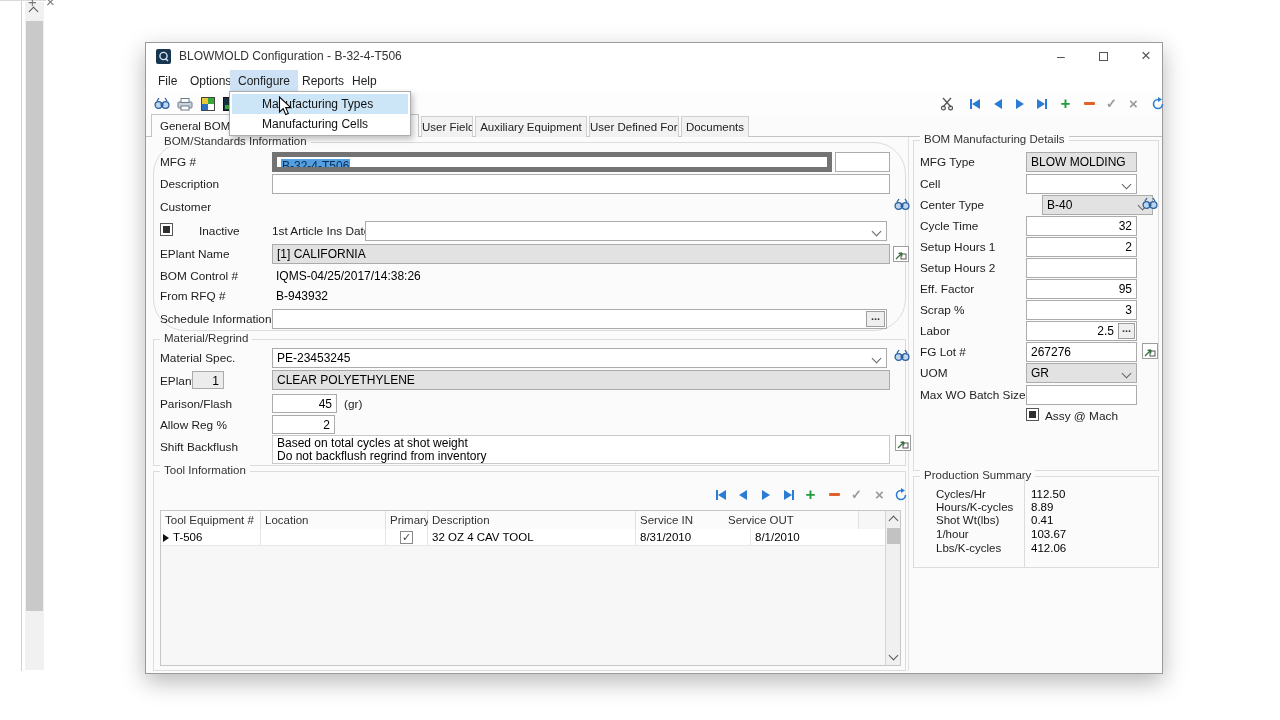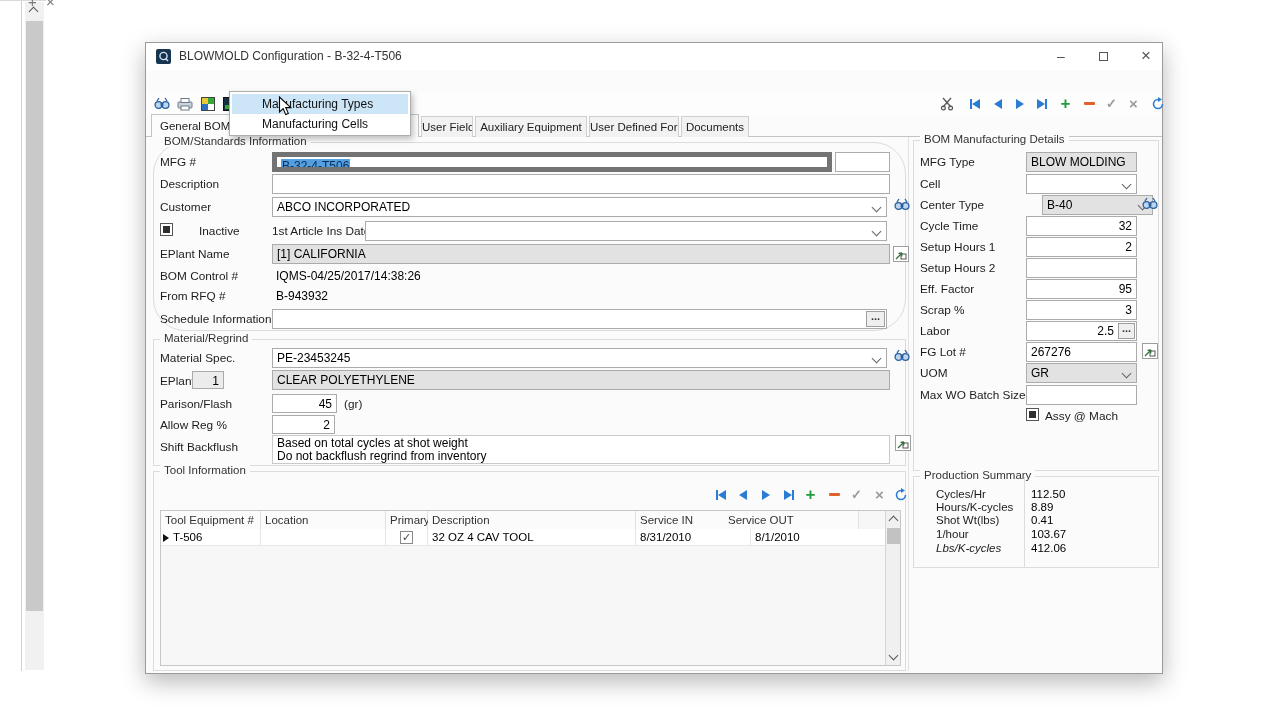--- a/index.html
+++ b/index.html
@@ -124,20 +124,27 @@
           <circle cx="7.5" cy="7" r="3.6" fill="none" stroke="#cfe3f5" stroke-width="1.4"></circle>
           <line x1="9.5" y1="9.5" x2="12" y2="12" stroke="#cfe3f5" stroke-width="1.4"></line>
         </svg>
     </div>
     <span id="title-text">BLOWMOLD Configuration - B-32-4-T506</span>
     <span class="winbtn" style="left:900px;">–</span>
     <span class="winbtn" id="btn-max" style="left:942px;"><span></span></span>
     <span class="winbtn" style="left:985px;font-size:17px;">×</span>
   </div>
 
+  <div id="menubar">
+    <span class="menu-item" style="left:4px;">File</span>
+    <span class="menu-item" style="left:36px;">Options</span>
+    <span class="menu-item open" style="left:84px;">Configure</span>
+    <span class="menu-item" style="left:148px;">Reports</span>
+    <span class="menu-item" style="left:198px;">Help</span>
+  </div>
 
   <div id="toolbar">
     <span class="tbi" style="left:7px;">
       <svg width="16" height="13" viewBox="0 0 16 13">
           <circle cx="4.5" cy="8" r="3.4" fill="#bcd6ef" stroke="#2a5f9e" stroke-width="1.3"></circle>
           <circle cx="11.5" cy="8" r="3.4" fill="#bcd6ef" stroke="#2a5f9e" stroke-width="1.3"></circle>
           <rect x="6.6" y="6" width="2.8" height="3" fill="#2a5f9e"></rect>
           <path d="M3,4 L5,1 M13,4 L11,1" stroke="#2a5f9e" stroke-width="1.3" fill="none"></path>
         </svg>
     </span>
@@ -212,21 +219,20 @@
     <span class="legend">BOM/Standards Information</span>
 
     <span class="lbl" style="left:6px;top:12px;">MFG #</span>
     <div class="field focus" style="left:118px;top:9px;width:560px;"><span class="sel">B-32-4-T506</span></div>
     <div class="field" style="left:681px;top:9px;width:55px;"></div>
 
     <span class="lbl" style="left:6px;top:34px;">Description</span>
     <div class="field" style="left:118px;top:31px;width:618px;"></div>
 
     <span class="lbl" style="left:6px;top:57px;">Customer</span>
-    <div class="field" style="left:118px;top:54px;width:615px;"><span>ABCO INCORPORATED</span><span class="chev"></span></div>
     <span class="abs" style="left:740px;top:55px;">
       <svg width="16" height="13" viewBox="0 0 16 13">
           <circle cx="4.5" cy="8" r="3.4" fill="#bcd6ef" stroke="#2a5f9e" stroke-width="1.3"></circle>
           <circle cx="11.5" cy="8" r="3.4" fill="#bcd6ef" stroke="#2a5f9e" stroke-width="1.3"></circle>
           <rect x="6.6" y="6" width="2.8" height="3" fill="#2a5f9e"></rect>
           <path d="M3,4 L5,1 M13,4 L11,1" stroke="#2a5f9e" stroke-width="1.3" fill="none"></path>
         </svg>
     </span>
 
     <span class="cb" style="left:6px;top:80px;">
@@ -416,21 +422,21 @@
     <span class="legend">Production Summary</span>
     <div id="psum-vline"></div>
     <span class="ps-lbl" style="top:11px;">Cycles/Hr</span>
     <span class="ps-val" style="top:11px;">112.50</span>
     <span class="ps-lbl" style="top:24px;">Hours/K-cycles</span>
     <span class="ps-val" style="top:24px;">8.89</span>
     <span class="ps-lbl" style="top:37px;">Shot Wt(lbs)</span>
     <span class="ps-val" style="top:37px;">0.41</span>
     <span class="ps-lbl" style="top:51px;">1/hour</span>
     <span class="ps-val" style="top:51px;">103.67</span>
-    <span class="ps-lbl" style="top:65px;font-style:italic;">Lbs/K-cycles</span>
+    <span class="ps-lbl" style="top:65px;">Lbs/K-cycles</span>
     <span class="ps-val" style="top:65px;">412.06</span>
   </div>
 
   <div id="configure-menu">
     <div class="dd-item hl" style="top:2px;">Manufacturing Types</div>
     <div class="dd-item" style="top:22px;">Manufacturing Cells</div>
   </div>
 
 </div>
 

